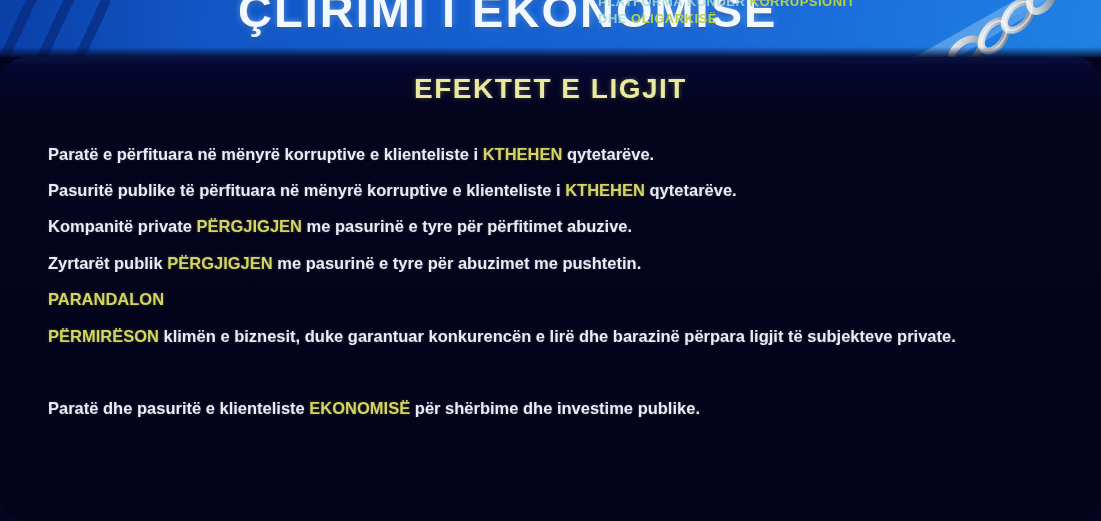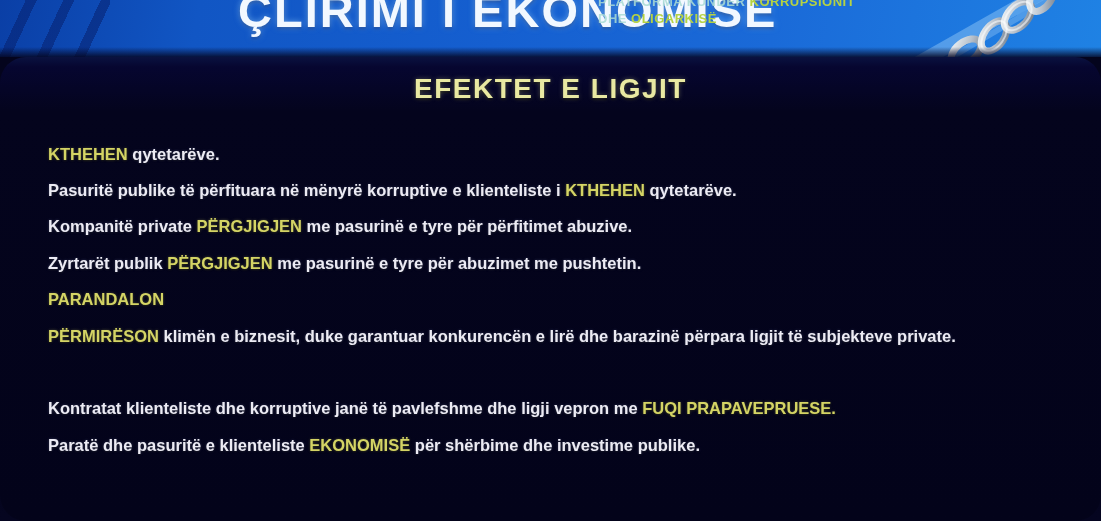--- a/index.html
+++ b/index.html
@@ -121,20 +121,21 @@
           <ellipse cx="152" cy="16" rx="17" ry="10" transform="rotate(-48 152 16)"></ellipse>
         </g>
       </svg>
     </div>
   </div>
 
   <div class="slide">
     <div class="slide-heading">EFEKTET E LIGJIT</div>
     <div class="lines">
         <div class="line">
+          <span class="">Paratë e përfituara në mënyrë korruptive e klienteliste i </span>
           <span class="hl">KTHEHEN</span>
           <span class=""> qytetarëve.</span>
         </div>
         <div class="line">
           <span class="">Pasuritë publike të përfituara në mënyrë korruptive e klienteliste i </span>
           <span class="hl">KTHEHEN</span>
           <span class=""> qytetarëve.</span>
         </div>
         <div class="line">
           <span class="">Kompanitë private </span>
@@ -149,24 +150,20 @@
         <div class="line">
           <span class="hl">PARANDALON</span>
         </div>
         <div class="line">
           <span class="hl">PËRMIRËSON</span>
           <span class=""> klimën e biznesit, duke garantuar konkurencën e lirë dhe barazinë përpara ligjit të subjekteve private.</span>
         </div>
         <div class="line">
         </div>
         <div class="line">
-          <span class="">Kontratat klienteliste dhe korruptive janë të pavlefshme dhe ligji vepron me </span>
-          <span class="hl">FUQI PRAPAVEPRUESE.</span>
-        </div>
-        <div class="line">
           <span class="">Paratë dhe pasuritë e klienteliste </span>
           <span class="hl">EKONOMISË</span>
           <span class=""> për shërbime dhe investime publike.</span>
         </div>
       </div>
   </div>
 
 </div>
 
 </body></html>

